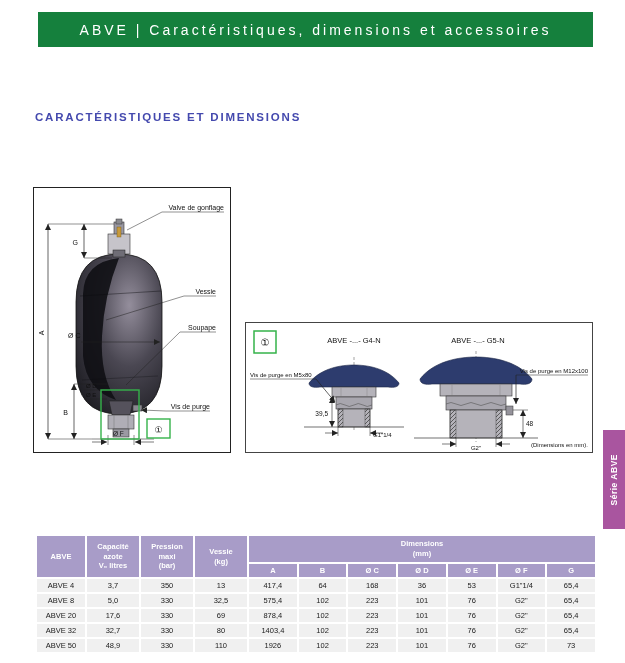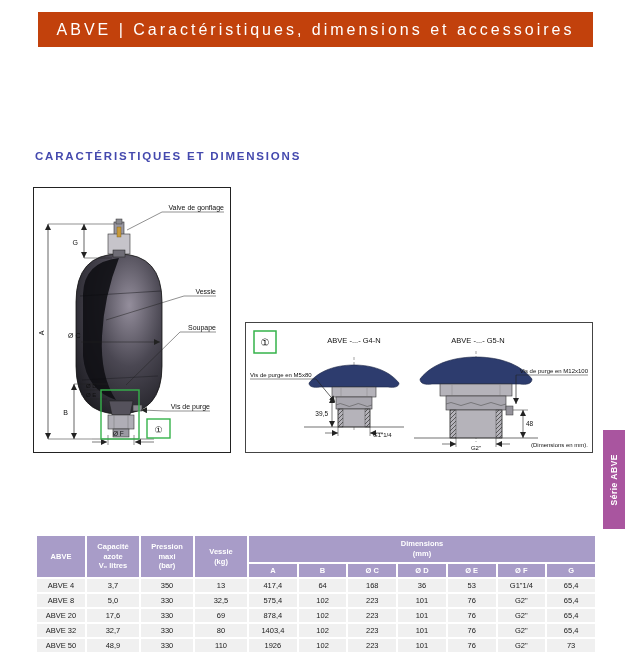--- a/index.html
+++ b/index.html
@@ -3,27 +3,27 @@
 <meta charset="utf-8">
 <style>
   html,body{margin:0;padding:0;background:#fff;}
   .page{
     position:relative;width:625px;height:663px;background:#fff;overflow:hidden;
     font-family:"Liberation Sans", sans-serif;
   }
   
   .topbar{
     position:absolute;left:38px;top:12px;width:555px;height:35px;
-    background:#c2410c;color:#fff;display:flex;align-items:center;justify-content:center;
-    font-size:16px;letter-spacing:3px;font-weight:400;
+    background:#15803d;color:#fff;display:flex;align-items:center;justify-content:center;
+    font-size:14px;letter-spacing:3px;font-weight:400;
   }
   
   .section-title{
     position:absolute;left:35px;top:111px;color:#4449ae;font-weight:bold;
-    font-size:11.5px;letter-spacing:1.8px;margin-top:39px;
+    font-size:11.5px;letter-spacing:1.8px;
   }
   
   .fig-left{
     position:absolute;left:33px;top:187px;width:196px;height:264px;
     border:1px solid #222;background:#fff;
   }
   .fig-right{
     position:absolute;left:245px;top:322px;width:346px;height:129px;
     border:1px solid #444;background:#fff;
   }

